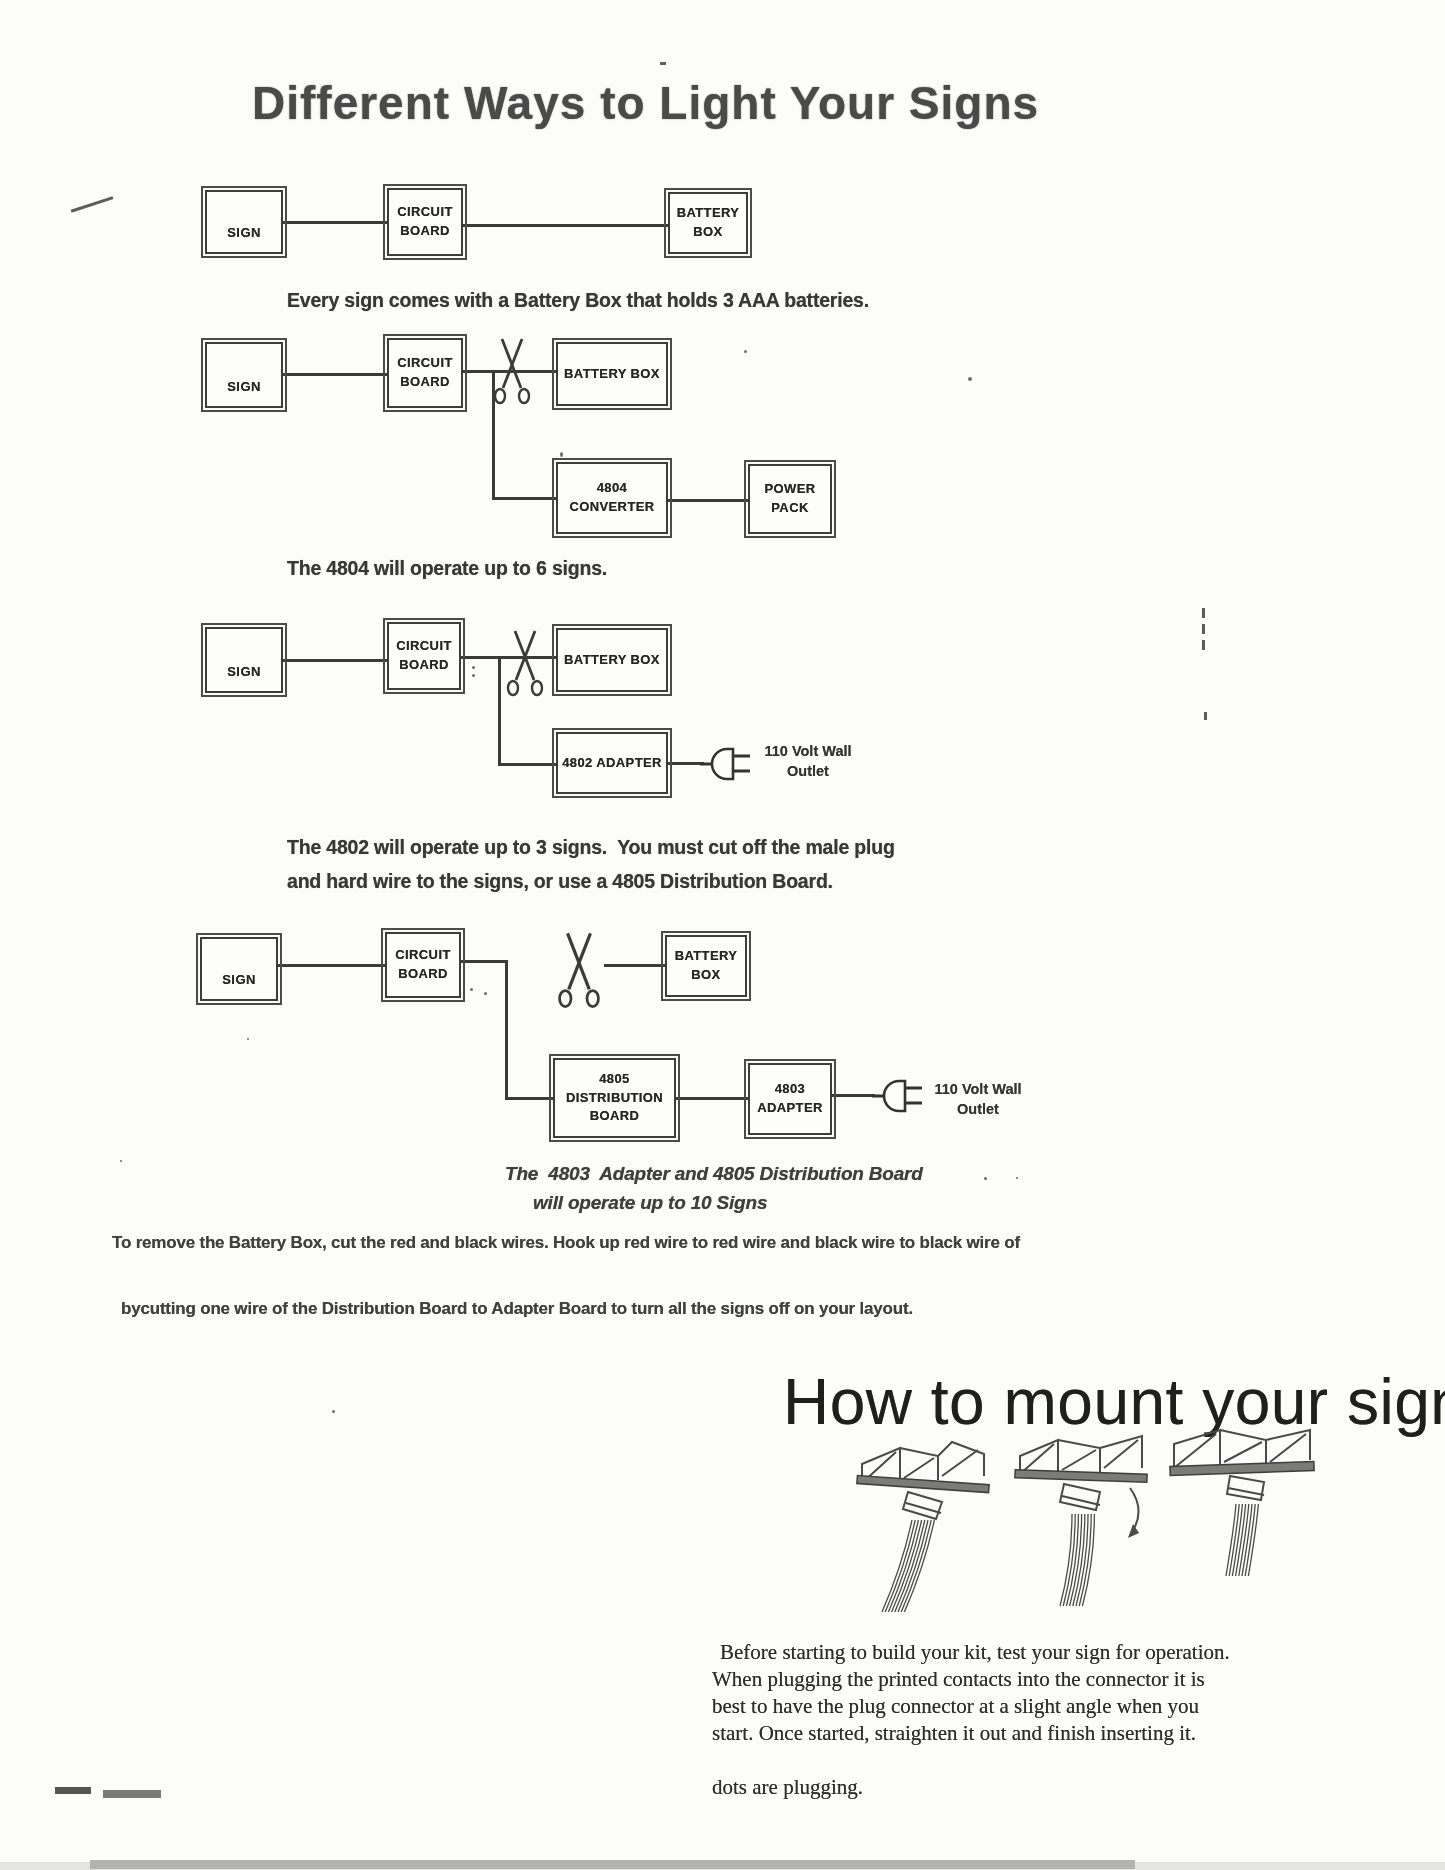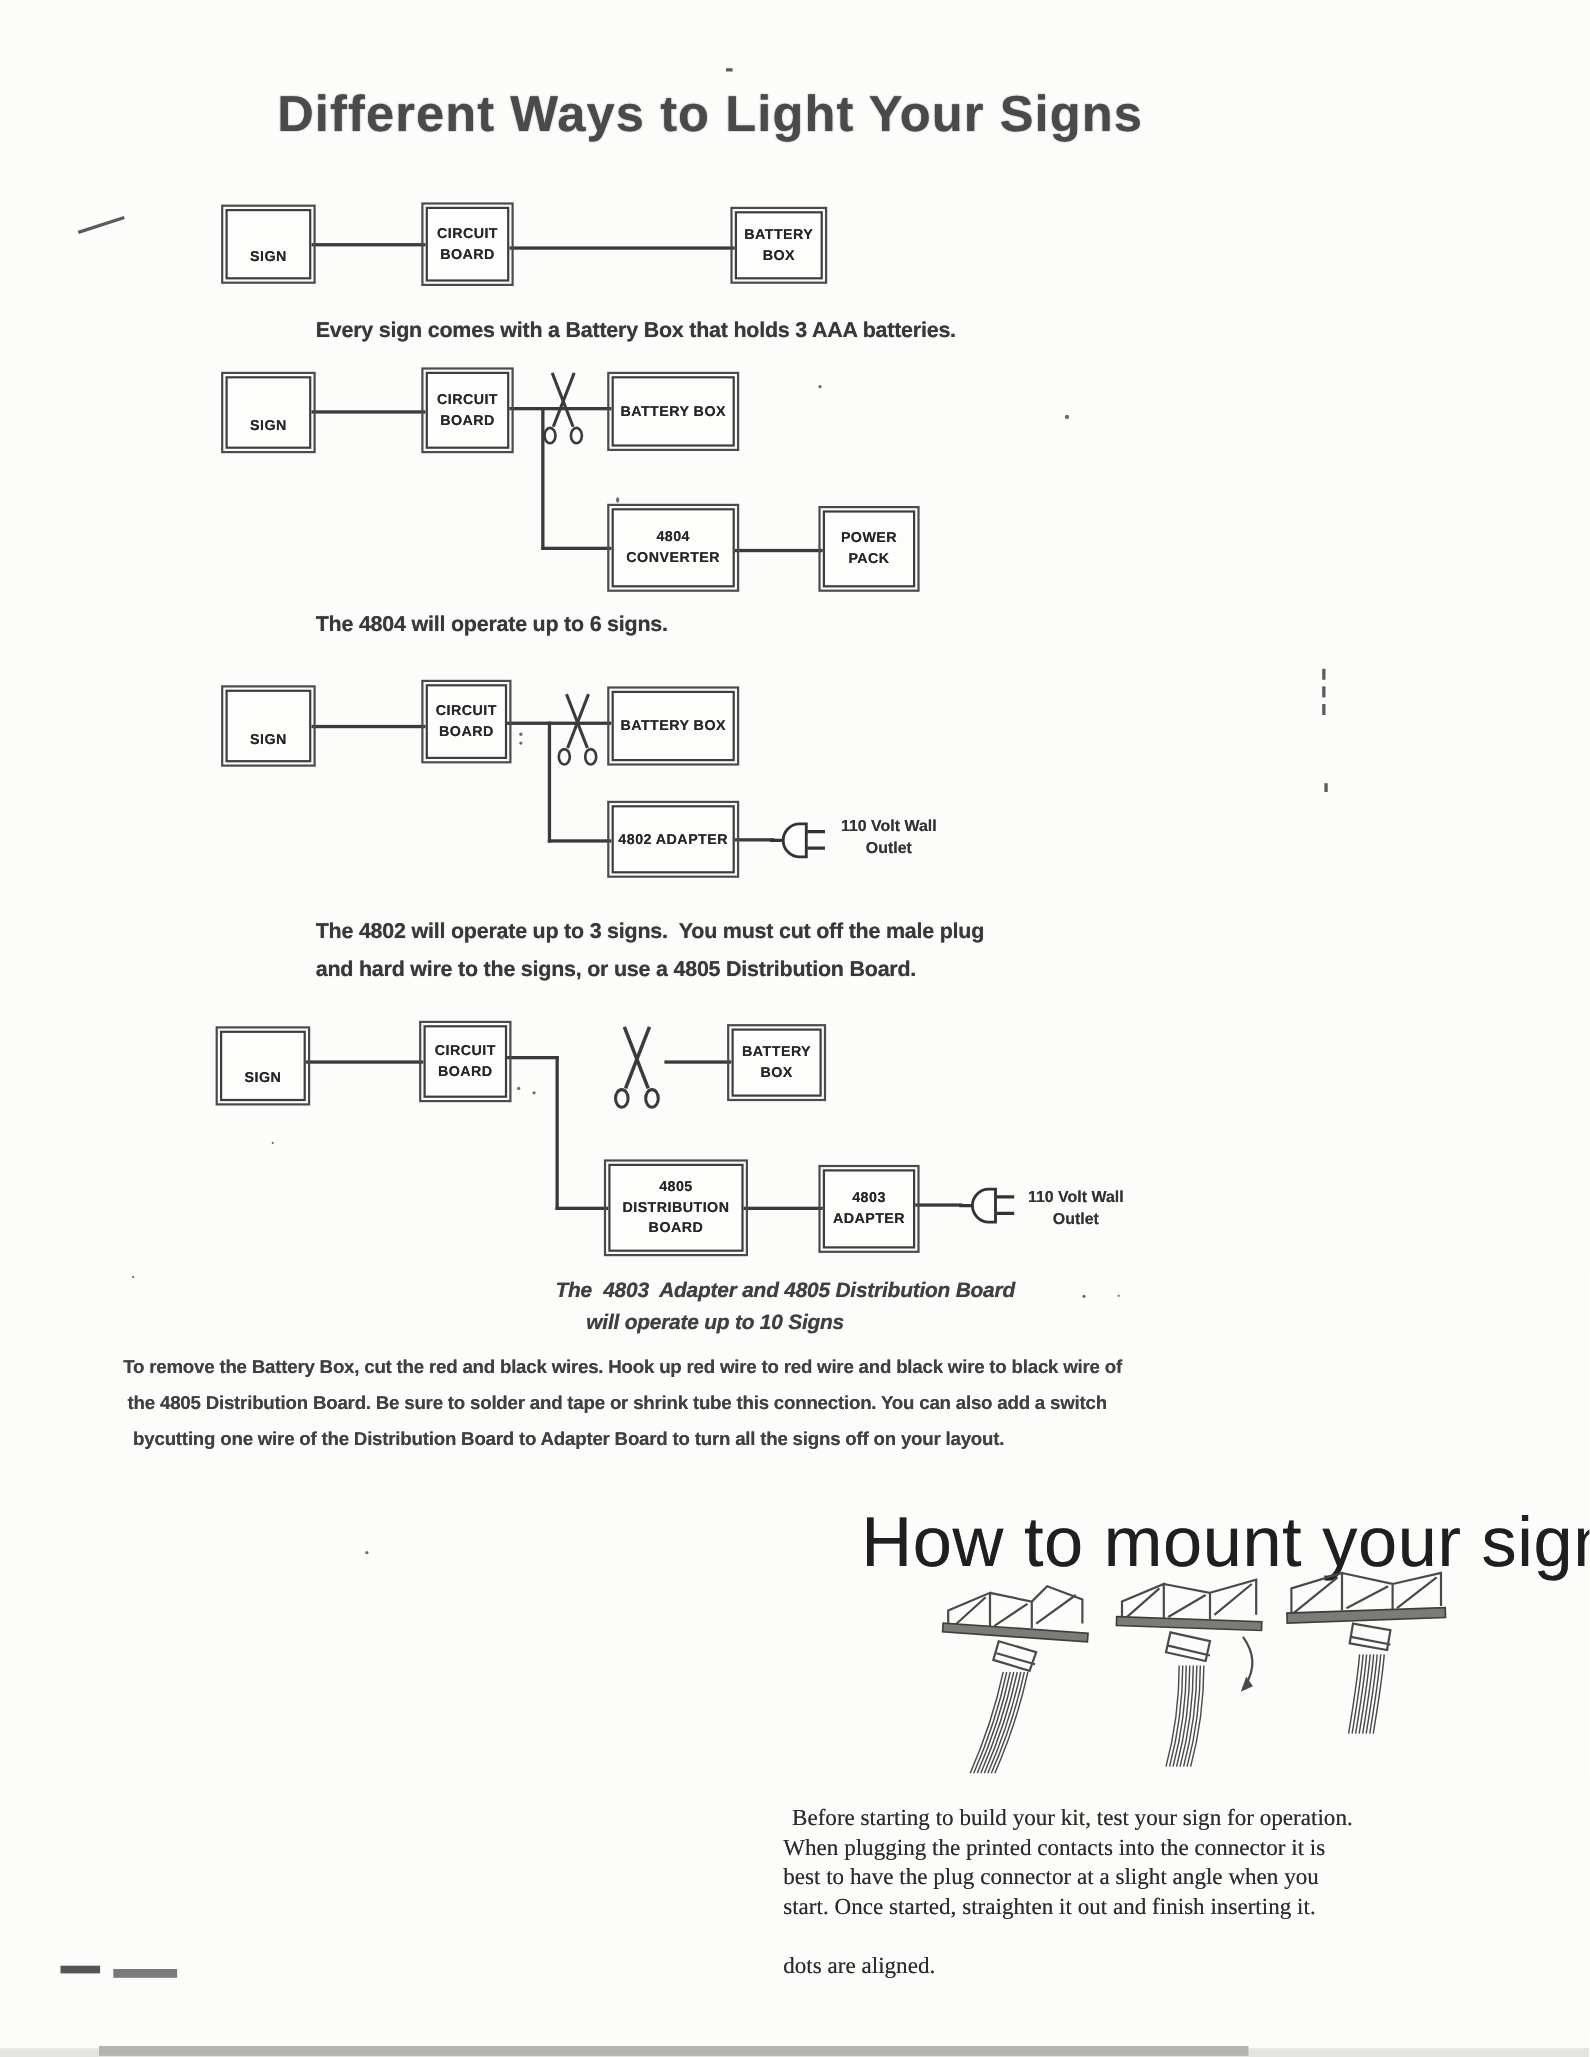--- a/index.html
+++ b/index.html
@@ -160,21 +160,20 @@
   </svg>
   <div class="outlet" style="left:926px;top:1080px">
     <div>110 Volt Wall</div>
     <div>Outlet</div>
   </div>
 
   <div class="caption it" style="left:505px;top:1163px">The &nbsp;4803&nbsp; Adapter and 4805 Distribution Board</div>
   <div class="caption it" style="left:533px;top:1192px">will operate up to 10 Signs</div>
 
   <div class="notes" style="left:112px;top:1233px">To remove the Battery Box, cut the red and black wires. Hook up red wire to red wire and black wire to black wire of</div>
-  <div class="notes" style="left:116px;top:1266px">the 4805 Distribution Board. Be sure to solder and tape or shrink tube this connection. You can also add a switch</div>
   <div class="notes" style="left:121px;top:1299px">bycutting one wire of the Distribution Board to Adapter Board to turn all the signs off on your layout.</div>
 
   <div class="mount-heading">How to mount your sign</div>
 
   <svg class="sketch" style="left:852px;top:1428px" width="150" height="210" viewBox="0 0 150 210">
     <path class="ln" d="M10 55 L10 36 L48 20 L48 52 M48 20 L86 28 L86 52 M86 28 L100 14 L132 26 L132 48"></path>
     <path class="ln" d="M10 55 L44 24 M52 50 L82 30 M90 48 L126 22"></path>
     <rect class="bar" x="5" y="52" width="132" height="8" transform="rotate(4 70 56)"></rect>
     <path class="ln" d="M56 64 l34 10 l-6 17 l-33 -10 z M54 75 l35 10"></path>
     <g class="ln thin">
@@ -222,21 +221,21 @@
         <use href="#rc" x="16"></use>
         <use href="#rc" x="19.2"></use>
         <use href="#rc" x="22.4"></use>
     </g>
   </svg>
 
   <div class="serifline" style="left:712px;top:1667px">When plugging the printed contacts into the connector it is</div>
   <div class="serifline" style="left:720px;top:1640px">Before starting to build your kit, test your sign for operation.</div>
   <div class="serifline" style="left:712px;top:1694px">best to have the plug connector at a slight angle when you</div>
   <div class="serifline" style="left:712px;top:1721px">start. Once started, straighten it out and finish inserting it.</div>
-  <div class="serifline" style="left:712px;top:1775px">dots are aligned.</div>
+  <div class="serifline" style="left:712px;top:1775px">dots are plugging.</div>
 
   <div class="mark" style="left:70px;top:203px;width:44px;height:2.5px;transform:rotate(-18deg)"></div>
   <div class="mark" style="left:660px;top:62px;width:6px;height:3px"></div>
   <div class="dot" style="left:968px;top:377px;width:4px;height:4px"></div>
   <div class="dot" style="left:744px;top:350px;width:3px;height:3px"></div>
   <div class="dot" style="left:560px;top:452px;width:3px;height:5px"></div>
   <div class="dot" style="left:455px;top:851px;width:3px;height:3px"></div>
   <div class="dot" style="left:472px;top:666px;width:3px;height:3px"></div>
   <div class="dot" style="left:472px;top:674px;width:3px;height:3px"></div>
   <div class="dot" style="left:470px;top:988px;width:3px;height:3px"></div>

